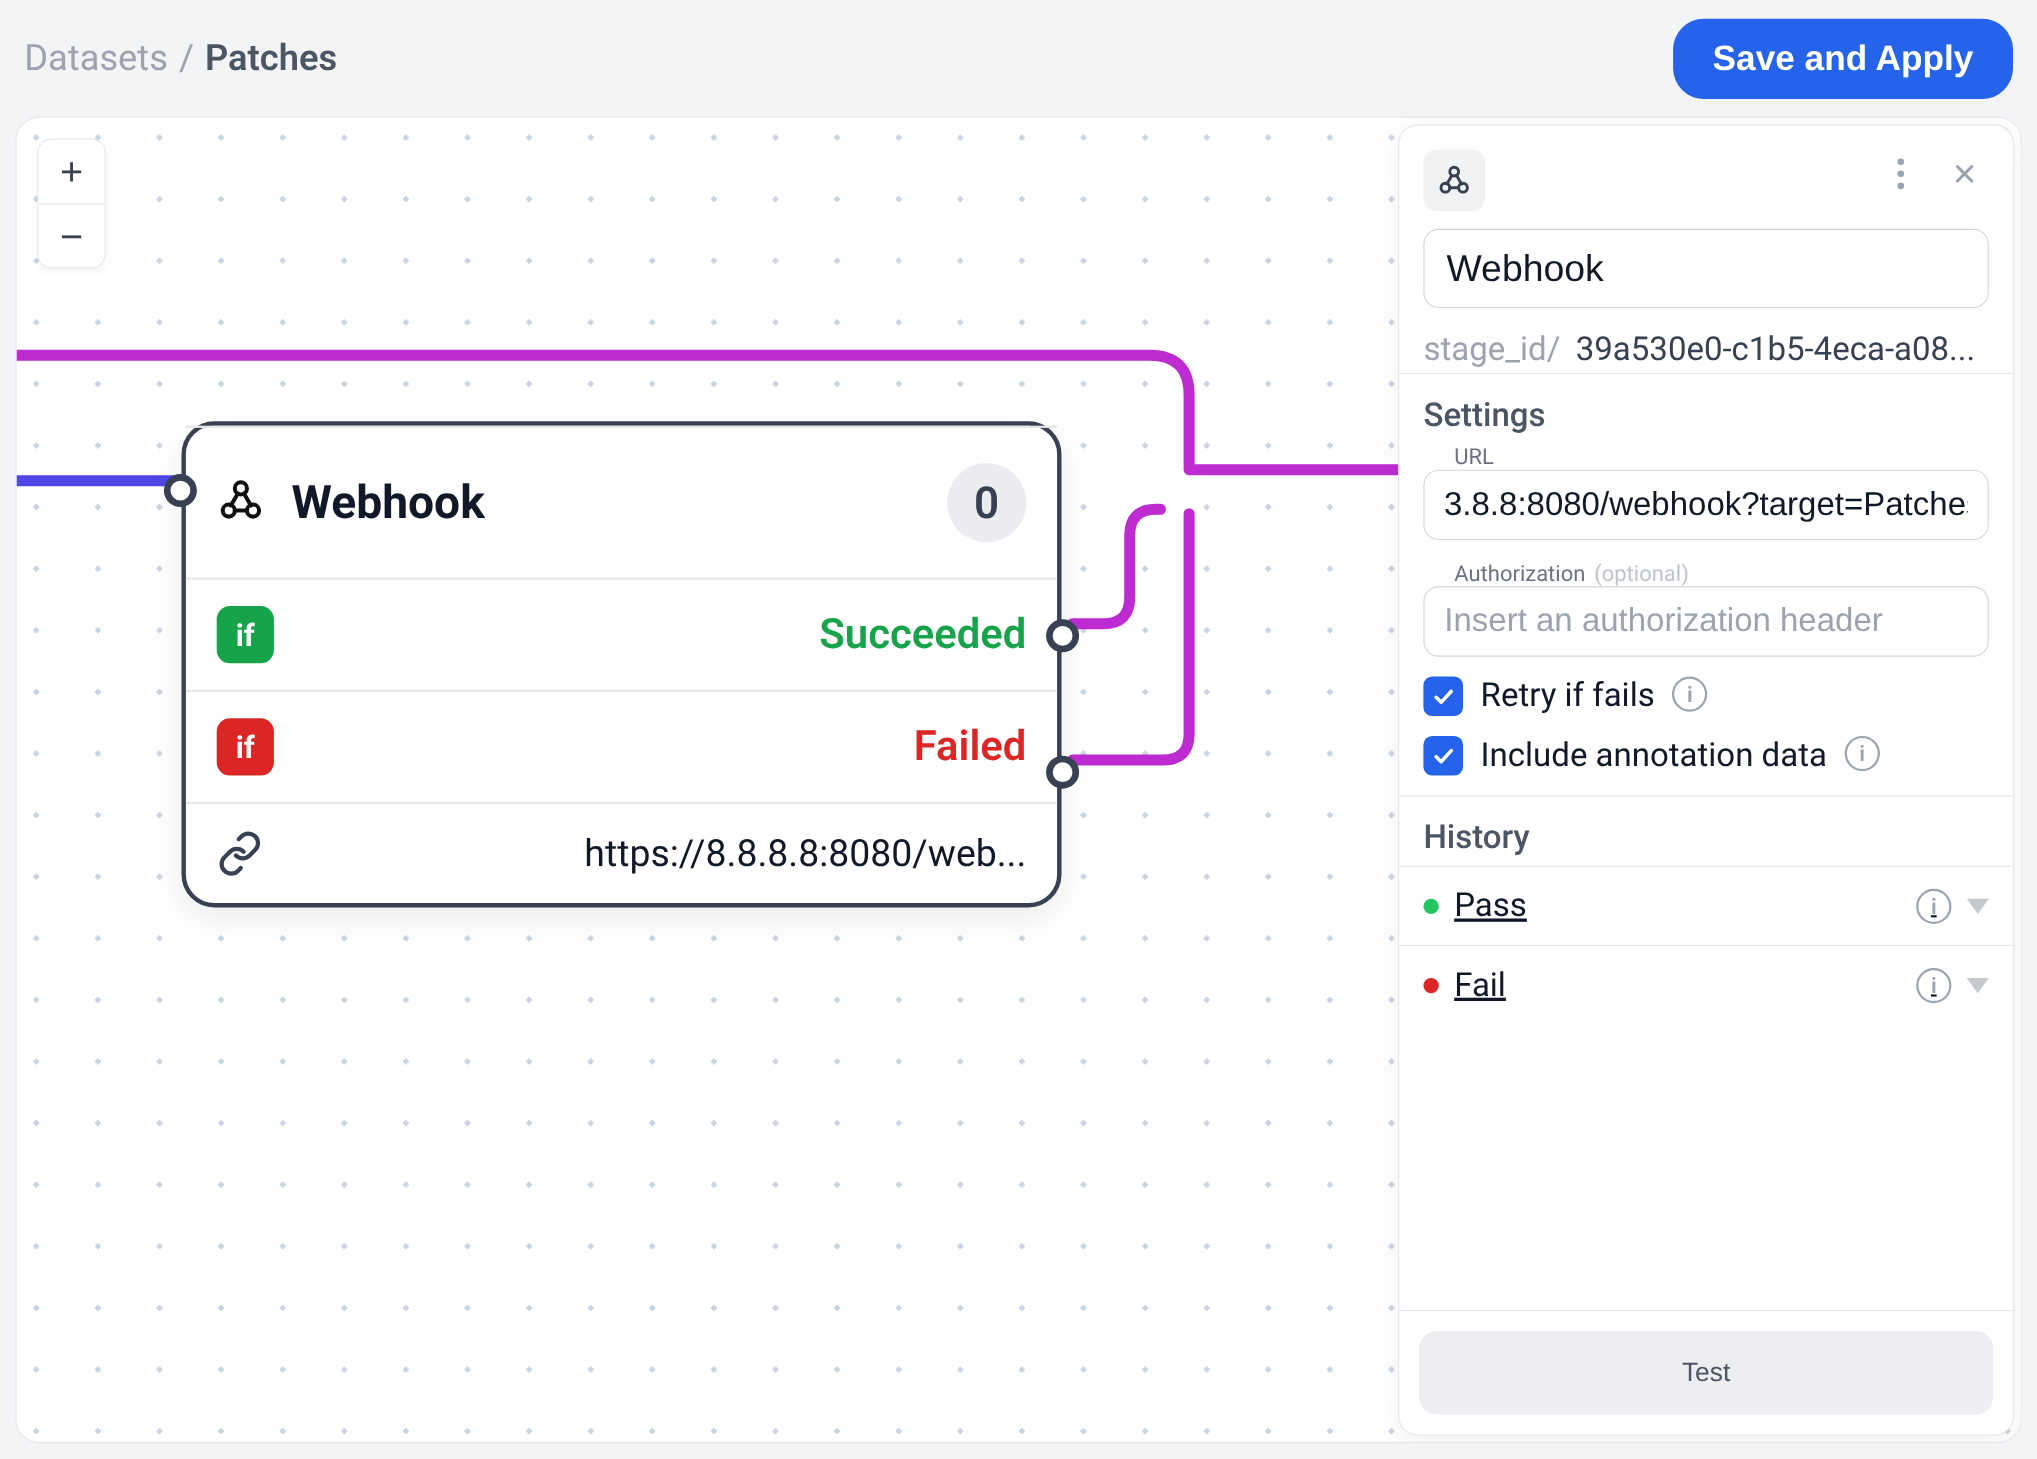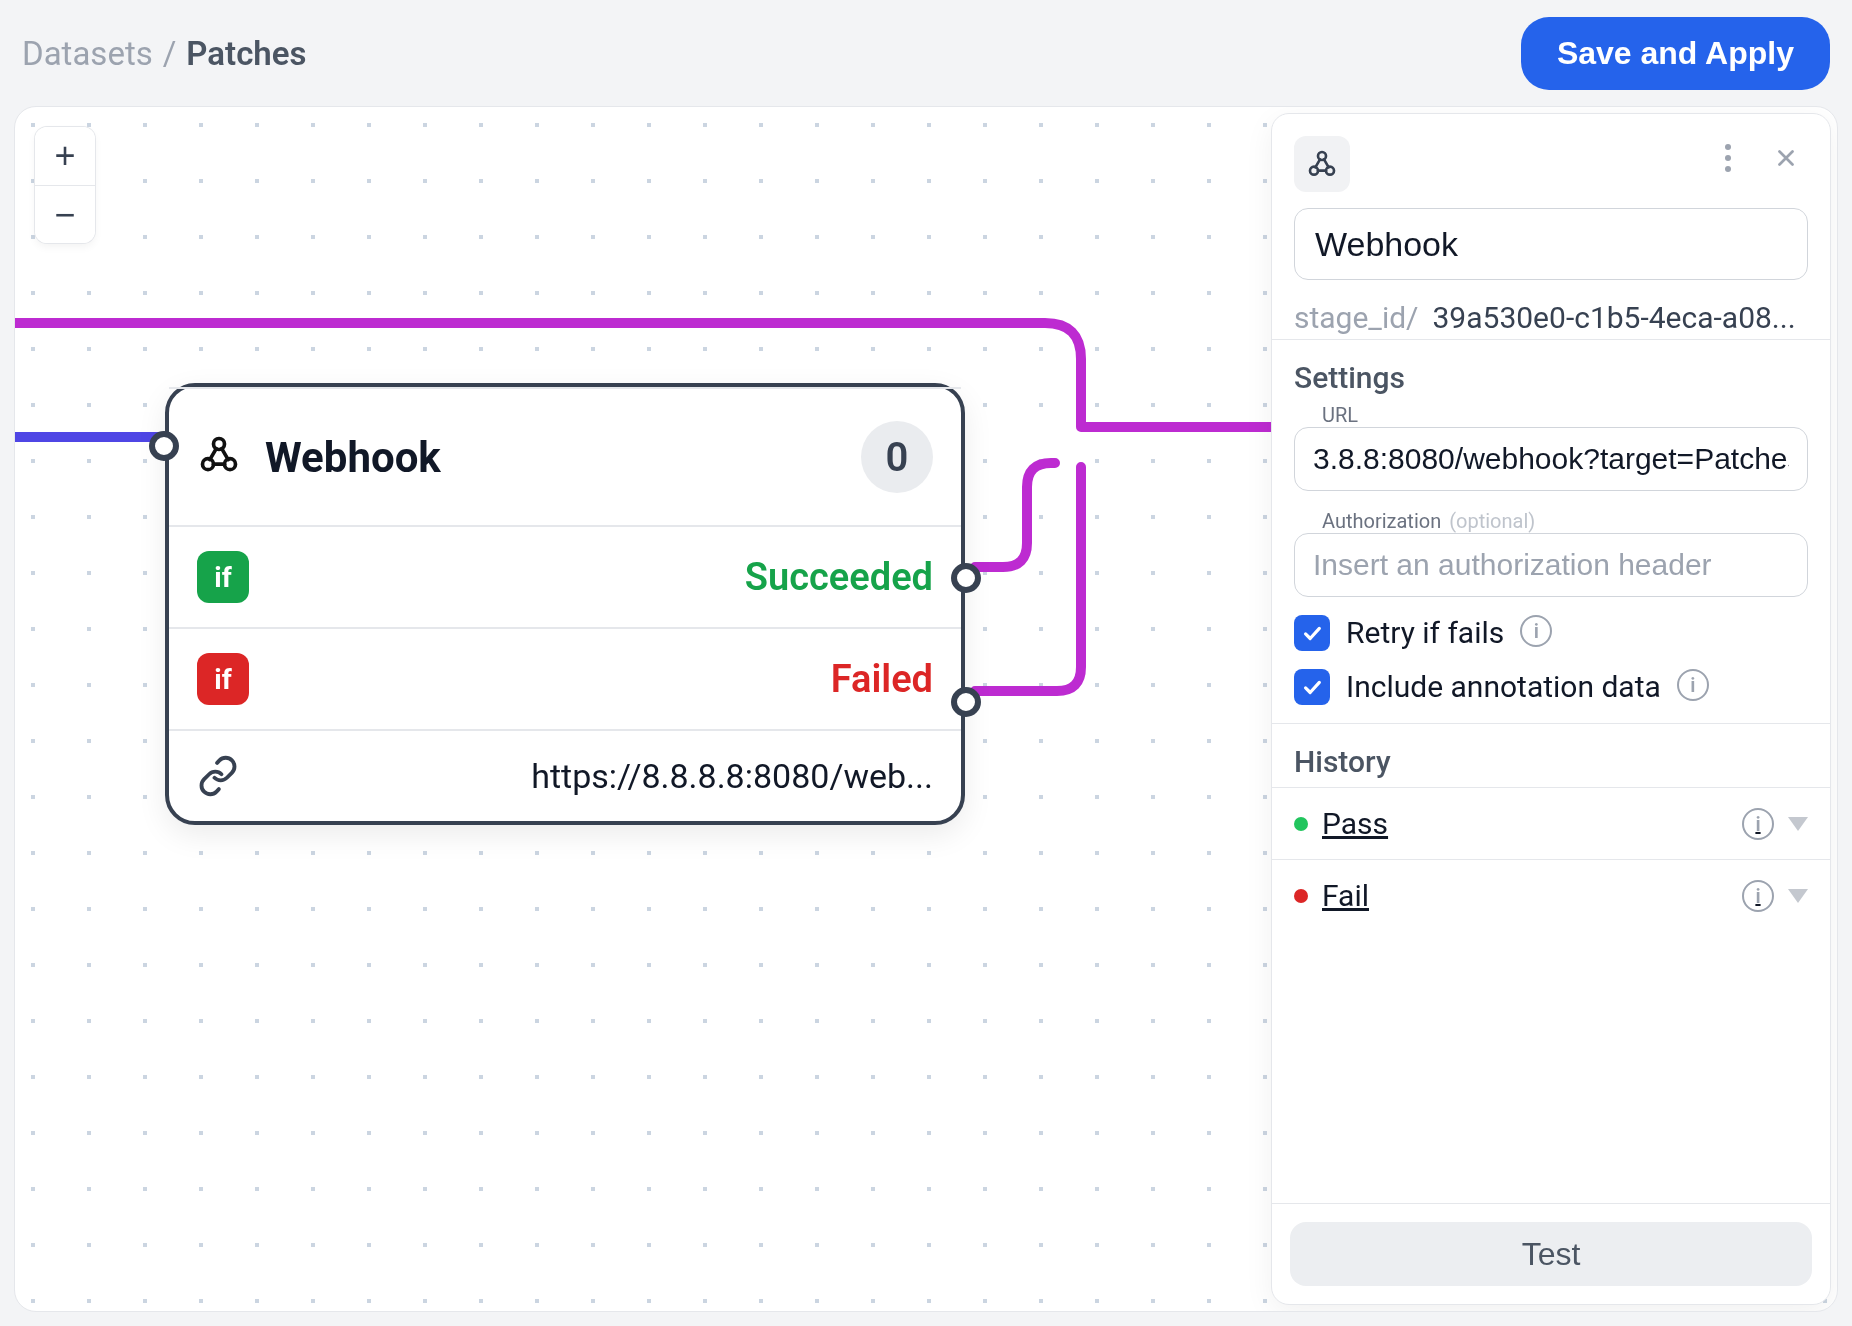--- a/index.html
+++ b/index.html
@@ -84,21 +84,21 @@
 
   .history-item { display:flex; align-items:center; padding:18px 22px 18px 22px; gap:14px; font-size:30px; color:#111827; border-top:1px solid #e5e7eb;text-decoration:underline; }
   .history-item:first-of-type { border-top:1px solid #e5e7eb; }
   .dot { width:14px; height:14px; border-radius:50%; }
   .dot-pass { background:#22c55e; }
   .dot-fail { background:#dc2626; }
   .history-spacer { flex:1; }
   .caret { width:0; height:0; border-left:10px solid transparent; border-right:10px solid transparent; border-top:14px solid #c4c8cf; }
 
   .panel-footer { margin-top:auto; padding:18px; border-top:1px solid #e5e7eb; }
-  .btn-test { width:100%; height:64px; border-radius:16px; border:none; background:#eceef1; font-size:32px; color:#4b5563; font-weight:500; cursor:pointer; }
+  .btn-test { width:100%; height:76px; border-radius:16px; border:none; background:#eceef1; font-size:24px; color:#4b5563; font-weight:500; cursor:pointer; }
 
   
   .dots-vert { display:flex; flex-direction:column; gap:5px; }
   .dots-vert span { width:6px; height:6px; background:#9ca3af; border-radius:50%; }
 
   .info-circle { width:32px; height:32px; border:2px solid #9ca3af; border-radius:50%; display:flex; align-items:center; justify-content:center; color:#9ca3af; font-size:20px; font-weight:600; }
   .info-circle::after { content:""; position:absolute; }
 
 </style>
 </head>

